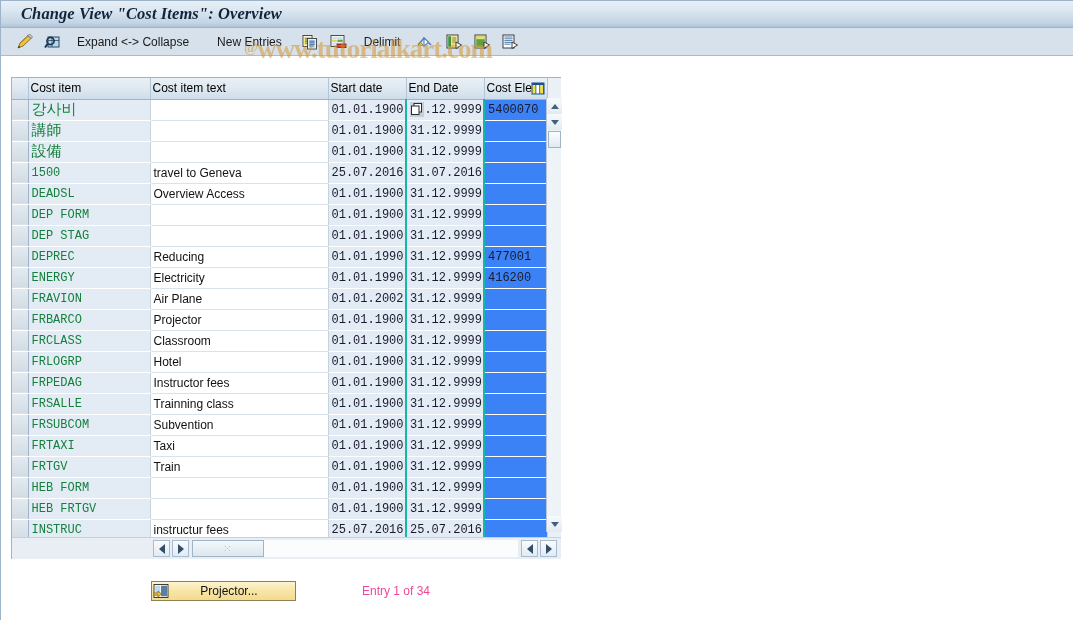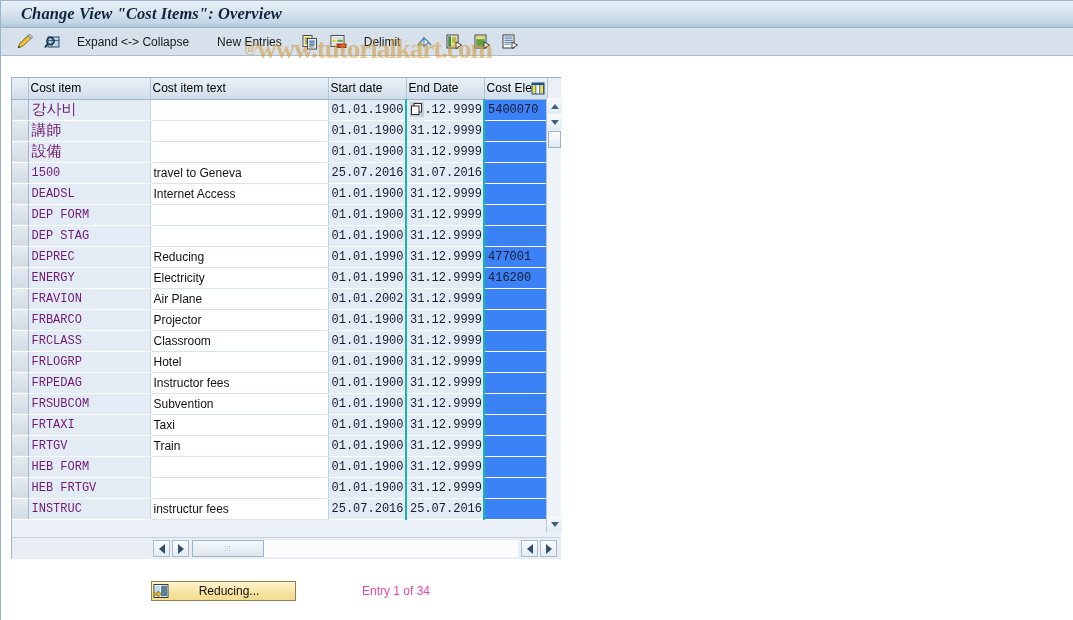--- a/index.html
+++ b/index.html
@@ -136,21 +136,21 @@
     background: linear-gradient(to bottom, #e4eaf0 0%, #d2dbe4 100%);
     border-right: 1px solid #9fb4c8;
     border-bottom: 1px solid #ffffff;
   }
   td.key {
     background: #e3ecf4;
     border-right: 1px solid #c5d3e0;
     border-bottom: 1px solid #ffffff;
     font-family: "Liberation Mono", monospace;
     font-size: 12px;
-    color: #701a75;
+    color: #15803d;
     padding-left: 5px;
   }
   td.key.cjk {
     font-family: "DejaVu Sans", sans-serif;
     font-size: 15px;
   }
   td.txt {
     background: #ffffff;
     border-right: 1px solid #c5d3e0;
     border-bottom: 1px solid #d9e3ec;
@@ -507,21 +507,21 @@
               <td class="selcell"></td>
               <td class="key">1500</td>
               <td class="txt">travel to Geneva</td>
               <td class="dt">25.07.2016</td>
               <td class="dt">31.07.2016</td>
               <td class="ce"></td>
             </tr>
             <tr>
               <td class="selcell"></td>
               <td class="key">DEADSL</td>
-              <td class="txt">Internet Access</td>
+              <td class="txt">Overview Access</td>
               <td class="dt">01.01.1900</td>
               <td class="dt">31.12.9999</td>
               <td class="ce"></td>
             </tr>
             <tr>
               <td class="selcell"></td>
               <td class="key">DEP FORM</td>
               <td class="txt"></td>
               <td class="dt">01.01.1900</td>
               <td class="dt">31.12.9999</td>
@@ -580,20 +580,28 @@
               <td class="key">FRLOGRP</td>
               <td class="txt">Hotel</td>
               <td class="dt">01.01.1900</td>
               <td class="dt">31.12.9999</td>
               <td class="ce"></td>
             </tr>
             <tr>
               <td class="selcell"></td>
               <td class="key">FRPEDAG</td>
               <td class="txt">Instructor fees</td>
+              <td class="dt">01.01.1900</td>
+              <td class="dt">31.12.9999</td>
+              <td class="ce"></td>
+            </tr>
+            <tr>
+              <td class="selcell"></td>
+              <td class="key">FRSALLE</td>
+              <td class="txt">Trainning class</td>
               <td class="dt">01.01.1900</td>
               <td class="dt">31.12.9999</td>
               <td class="ce"></td>
             </tr>
             <tr>
               <td class="selcell"></td>
               <td class="key">FRSUBCOM</td>
               <td class="txt">Subvention</td>
               <td class="dt">01.01.1900</td>
               <td class="dt">31.12.9999</td>
@@ -693,18 +701,18 @@
   <div class="footer">
     <div class="pos-btn">
       <span class="pb-icon">
         <svg width="16" height="15" viewBox="0 0 16 15">
           <rect x="1" y="0.5" width="14" height="13" fill="#ffffff" stroke="#2a2a2a" stroke-width="0.9"></rect>
           <rect x="2.2" y="1.7" width="5" height="10.6" fill="#bcd8ef"></rect>
           <rect x="8" y="1.7" width="6" height="10.6" fill="#5a7f9f"></rect>
           <path d="M0 9 L5 9 L5 7 L8.5 10 L5 13 L5 11 L0 11 Z" fill="#f0c230" stroke="#7a6010" stroke-width="0.7"></path>
         </svg>
       </span>
-      <span class="pb-label">Reducing...</span>
+      <span class="pb-label">Projector...</span>
     </div>
     <div class="entry-text">Entry 1 of 34</div>
   </div>
 
 </div>
 
 </body></html>

